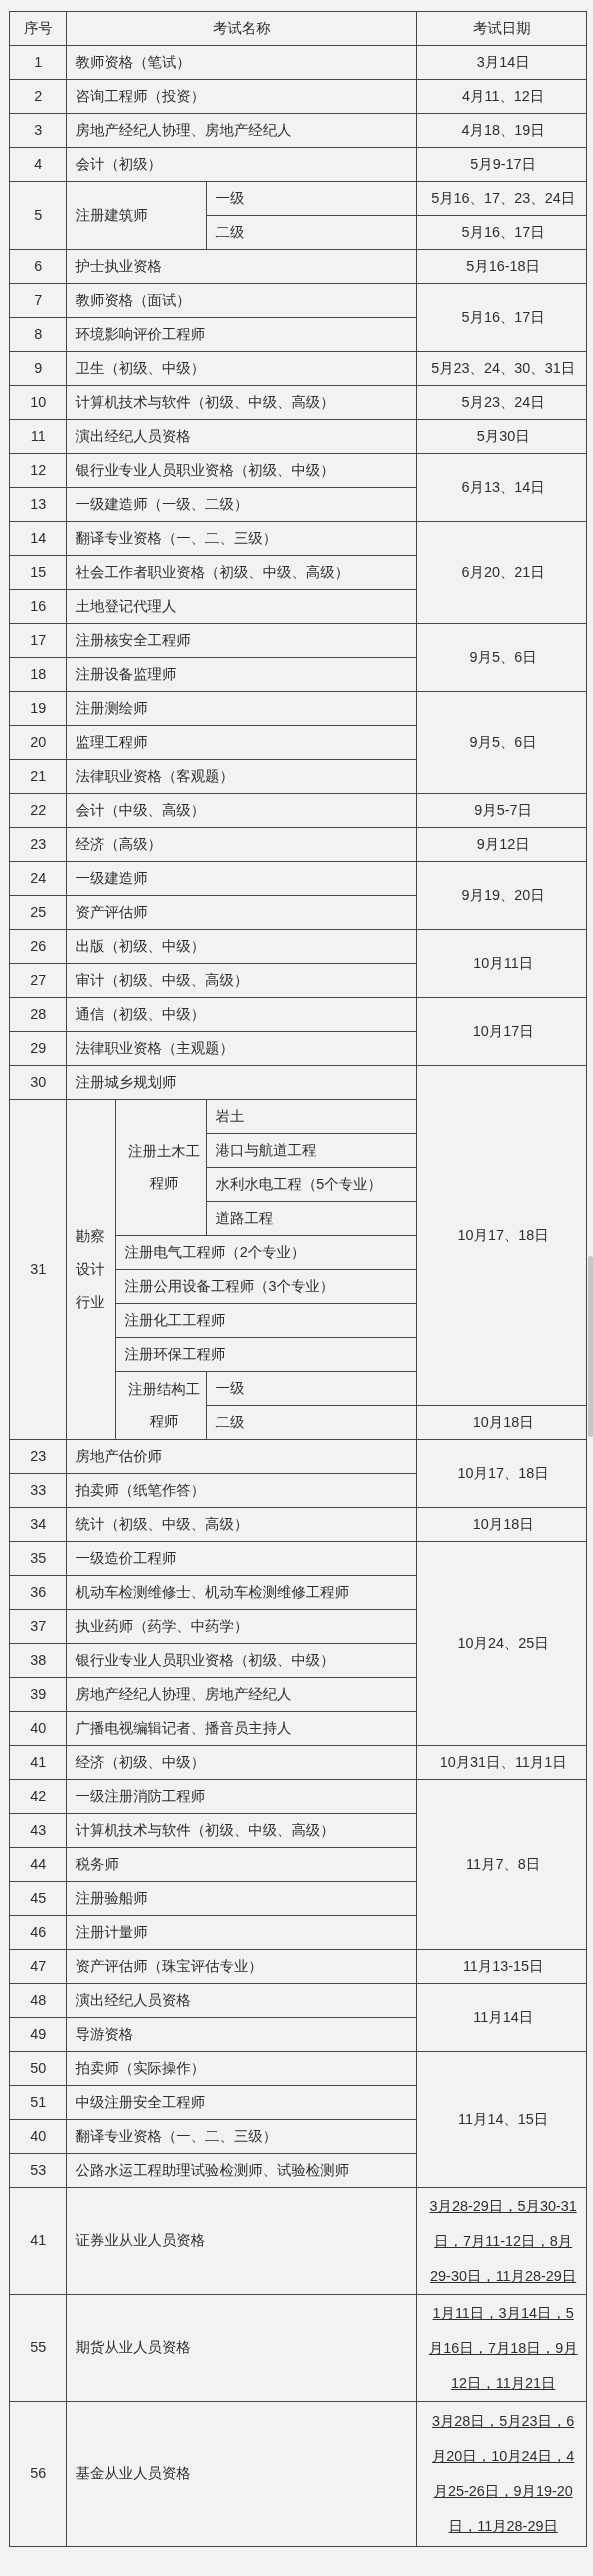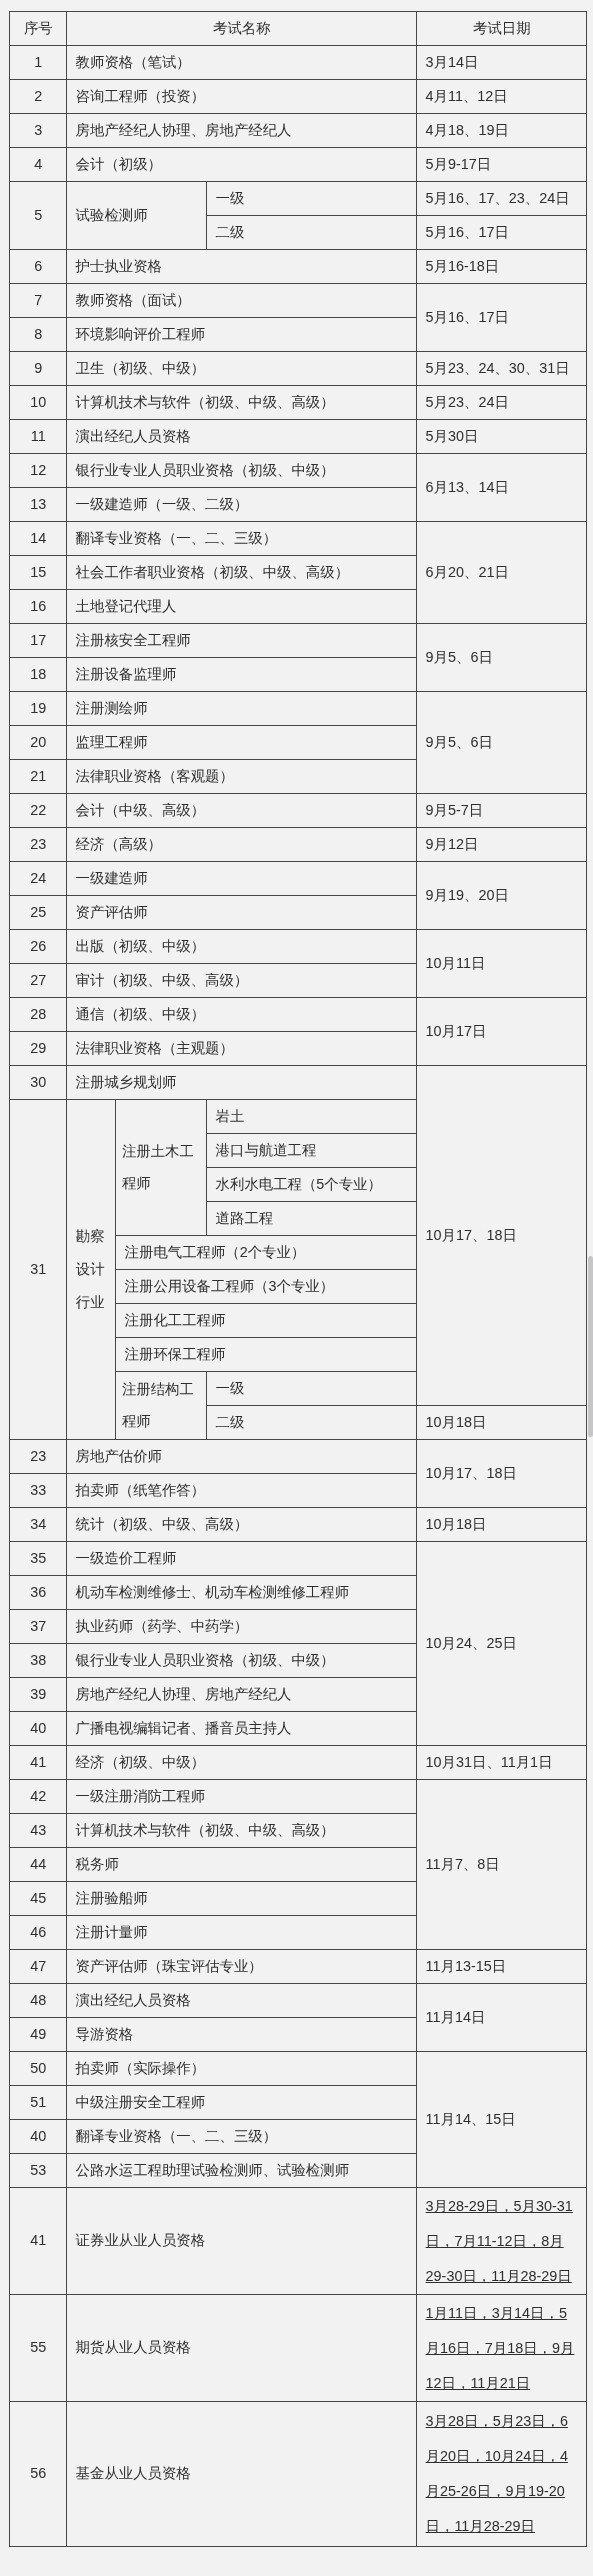--- a/index.html
+++ b/index.html
@@ -27,23 +27,23 @@
     overflow:hidden;
   }
   tr { height:34px; }
   tr.t3 { height:107px; }
   tr.t4 { height:145px; }
   tr.g td { border-top-width:1.9px; }
 
   td.c  { text-align:center; }
   td.hd { text-align:center; font-weight:500; }
   td.n, td.cd, td.lv { text-align:left; padding-left:8.3px; padding-right:3.7px; }
-  td.d  { text-align:left; padding-left:8.3px; padding-right:5.6px; }
+  td.d  { text-align:center; padding-left:8.3px; padding-right:5.6px; }
   td.d.dl { line-height:35px;text-decoration:underline; }
-  td.prof { text-align:left; padding-left:5.6px; padding-right:0; line-height:31.5px; }
+  td.prof { text-align:center; padding-left:5.6px; padding-right:0; line-height:31.5px; }
   td.grp  { padding:0; }
   .grp-inner { width:31px; margin:16px auto; line-height:33px; text-align:left; }
 
   .scroll-thumb {
     position:absolute; right:0; top:1256px;
     width:4.6px; height:181px;
     background:#c6c6c8; border-radius:2.8px;
   }
 </style>
 </head>
@@ -82,21 +82,21 @@
           <td class="d">4月18、19日</td>
         </tr>
     <tr class="g">
           <td class="c">4</td>
           <td class="n" colspan="3">会计（初级）</td>
           <td class="d">5月9-17日</td>
         </tr>
 
     <tr class="g">
           <td class="c" rowspan="2">5</td>
-          <td class="n" colspan="2" rowspan="2">试验检测师</td>
+          <td class="n" colspan="2" rowspan="2">注册建筑师</td>
           <td class="lv">一级</td>
           <td class="d">5月16、17、23、24日</td>
         </tr>
     <tr>
           <td class="lv">二级</td>
           <td class="d">5月16、17日</td>
         </tr>
 
     <tr class="g">
           <td class="c">6</td>

